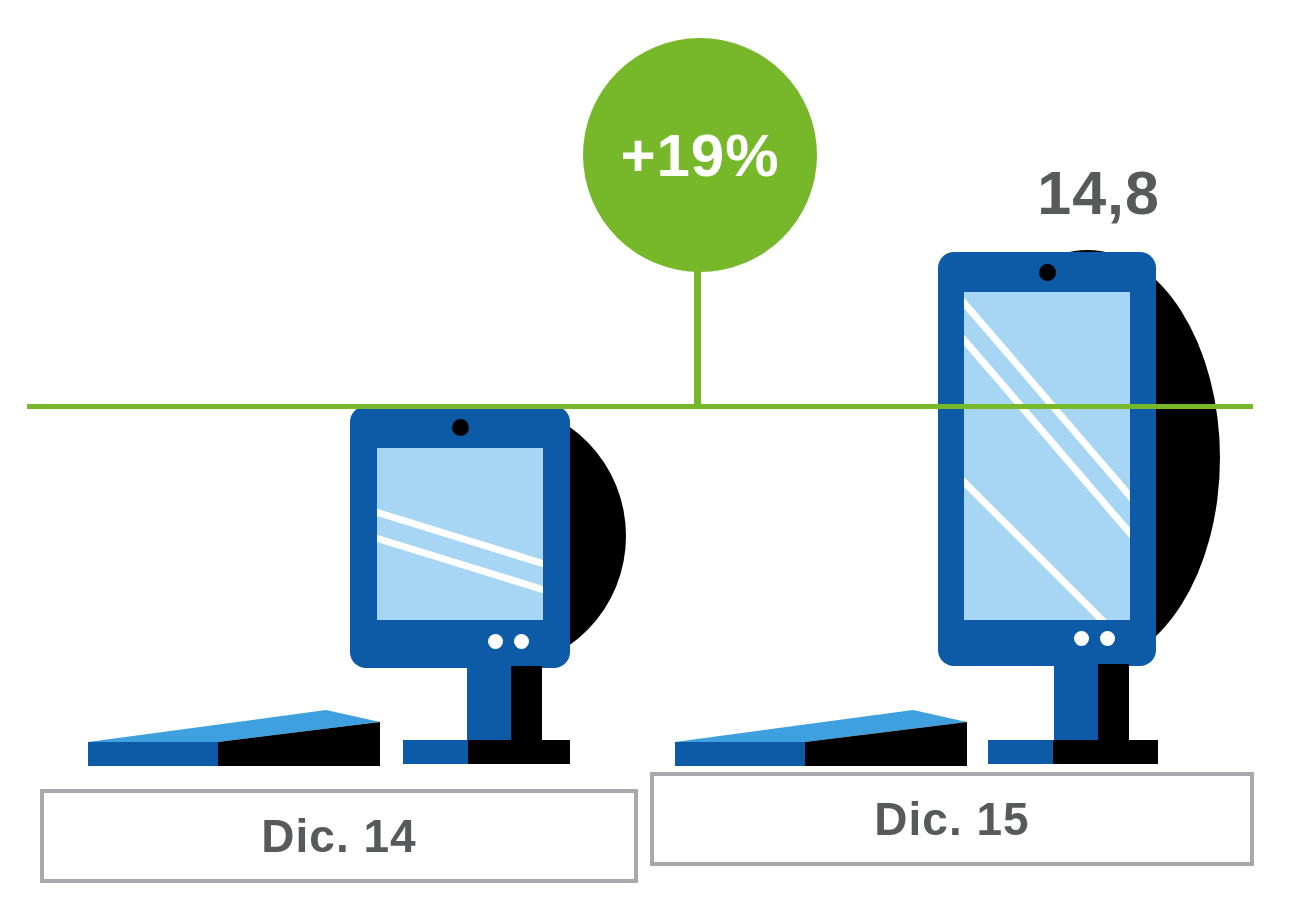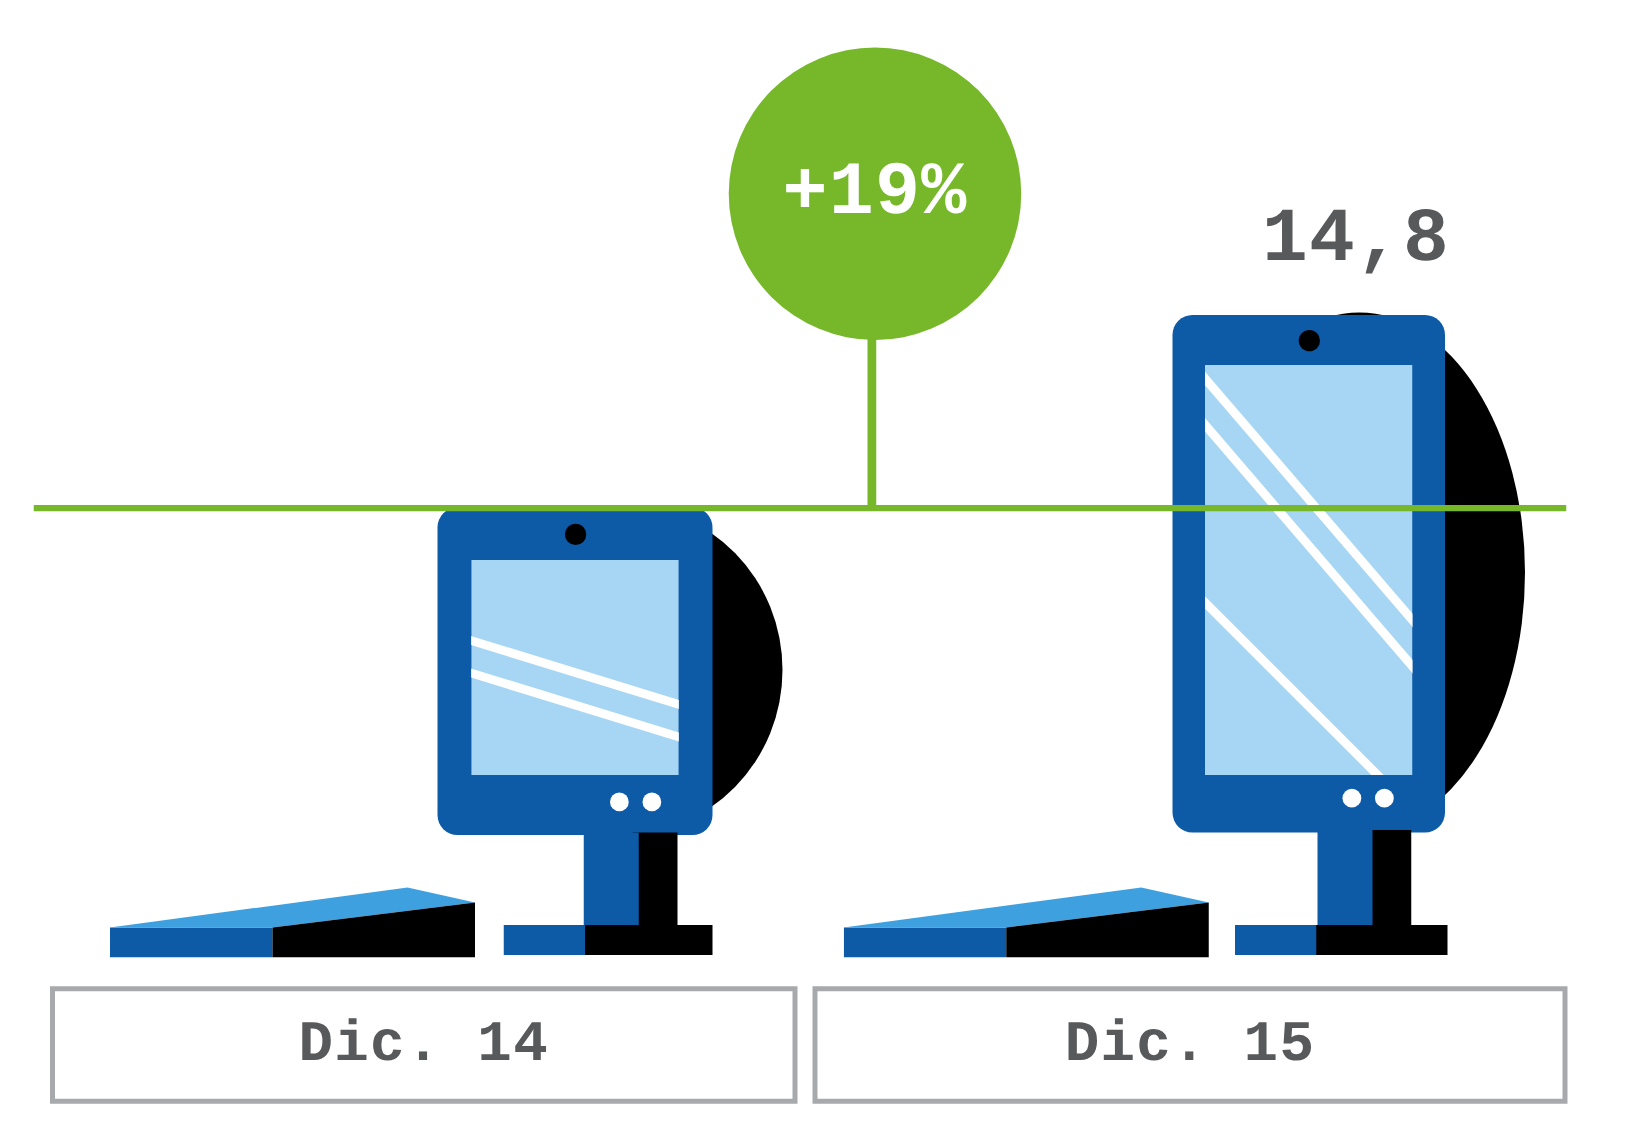--- a/index.html
+++ b/index.html
@@ -1,18 +1,18 @@
 <!DOCTYPE html>
 <html style="--green: #76b82a; --dark-blue: #0d5aa6; --light-blue: #a6d6f3; --bright-blue: #3fa0e0; --black: #000000; --text-gray: #58595b; --border-gray: #a7a9ac; --white: #ffffff;"><head>
 <meta charset="utf-8">
 <style>
   html,body{margin:0;padding:0;background:#fff;}
   .stage{
     position:relative;width:1303px;height:910px;background:#fff;overflow:hidden;
-    font-family:Liberation Mono, monospace;
+    font-family:Liberation Sans, sans-serif;
   }
   
   .badge{
     position:absolute;left:583px;top:38px;width:234px;height:234px;border-radius:50%;
     background:var(--green,#76b82a);display:flex;align-items:center;justify-content:center;
     z-index:45;
   }
   .badge span{color:#fff;font-weight:bold;font-size:60px;letter-spacing:1px;}
   .stem{
     position:absolute;left:694px;top:262px;width:7px;height:146px;
@@ -70,21 +70,21 @@
   .wedge-right{left:675px;top:706px;}
   .f-dark{fill:var(--dark-blue,#0d5aa6);}
   .f-bright{fill:var(--bright-blue,#3fa0e0);}
   .f-black{fill:var(--black,#000);}
   
   .cat-box{
     position:absolute;height:86px;border:4px solid var(--border-gray,#a7a9ac);background:#fff;
     display:flex;align-items:center;justify-content:center;z-index:10;
   }
   .cat-left{left:40px;top:789px;width:590px;}
-  .cat-right{left:650px;top:789px;width:596px;}
+  .cat-right{left:650px;top:772px;width:596px;}
   .cat-box span{color:var(--text-gray,#58595b);font-weight:bold;font-size:46px;letter-spacing:1px;}
 </style>
 </head>
 <body>
 
 <div class="stage">
 
   <div class="badge">
     <span>+19%</span>
   </div>

